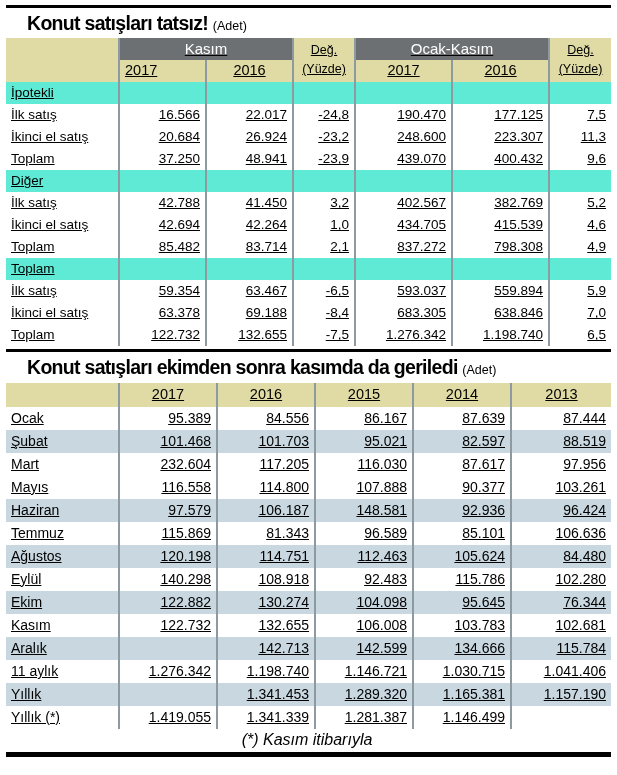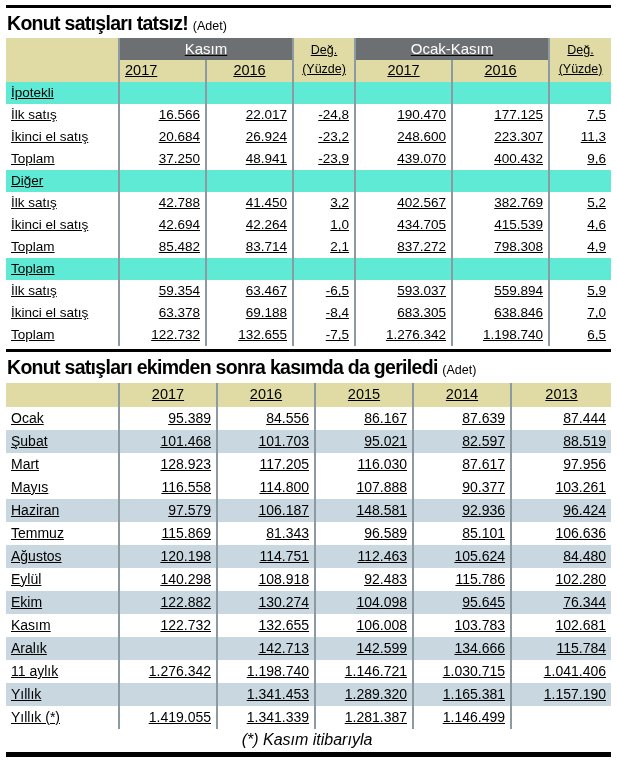--- a/index.html
+++ b/index.html
@@ -36,20 +36,21 @@
     margin: 3px 6px 0 6px;
   }
 
   .title {
     font-size: 19.5px;
     font-weight: bold;
     letter-spacing: -0.7px;
     padding: 5px 0 5px 1px;
     line-height: 1.05;
     white-space: nowrap;
+    margin-left: 20px;
   }
   .title .unit {
     font-size: 12.5px;
     font-weight: normal;
     letter-spacing: 0;
   }
 
   
   table.grid {
     border-collapse: collapse;
@@ -321,21 +322,21 @@
           <tr class="stripe">
             <td>Şubat</td>
             <td class="num">101.468</td>
             <td class="num">101.703</td>
             <td class="num">95.021</td>
             <td class="num">82.597</td>
             <td class="num">88.519</td>
           </tr>
           <tr class="white">
             <td>Mart</td>
-            <td class="num">128.923</td>
+            <td class="num">232.604</td>
             <td class="num">117.205</td>
             <td class="num">116.030</td>
             <td class="num">87.617</td>
             <td class="num">97.956</td>
           </tr>
           <tr class="white">
             <td>Mayıs</td>
             <td class="num">116.558</td>
             <td class="num">114.800</td>
             <td class="num">107.888</td>

